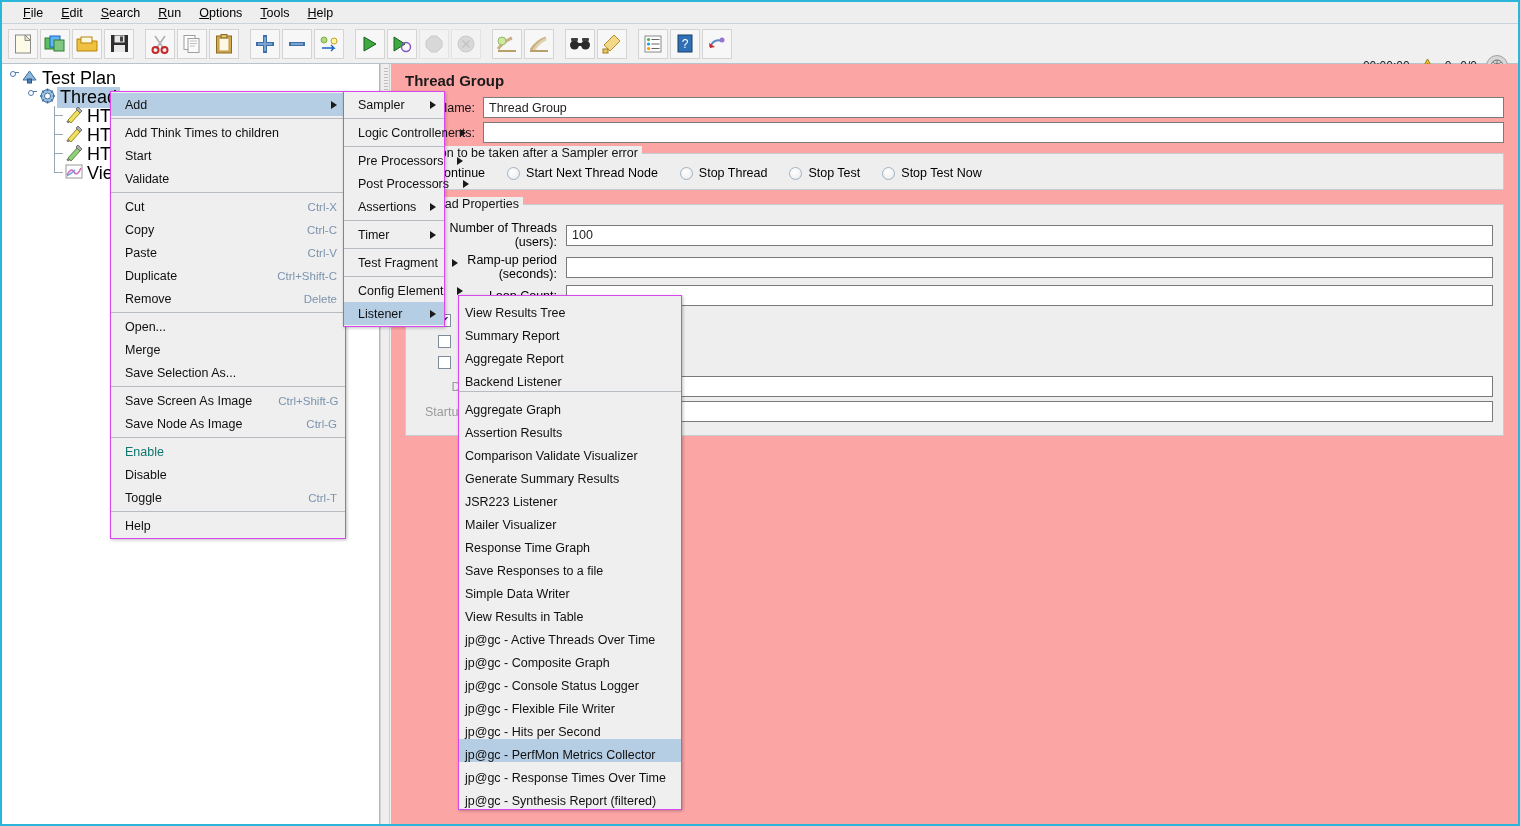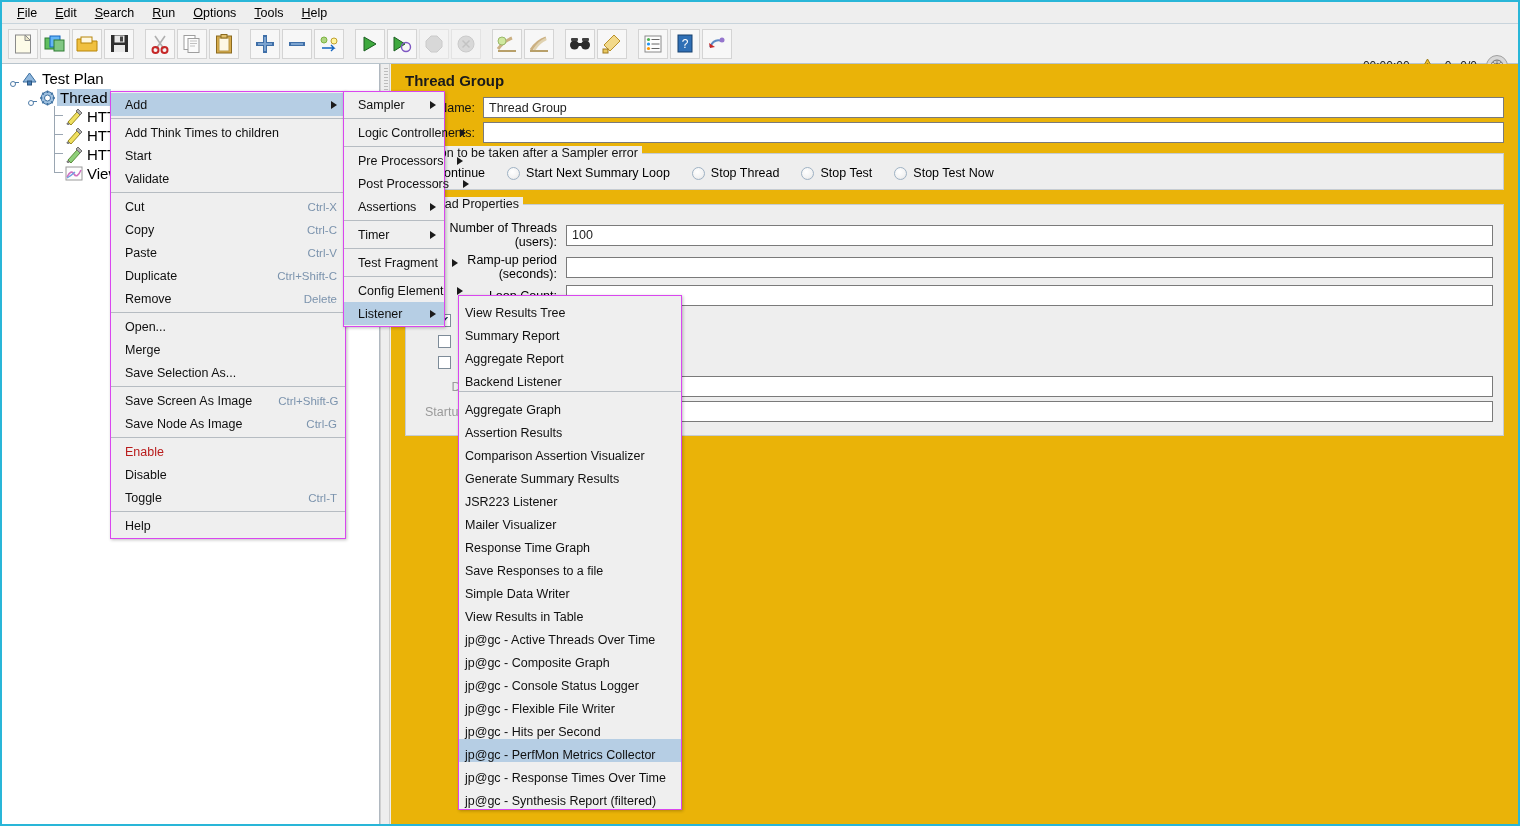--- a/index.html
+++ b/index.html
@@ -18,21 +18,21 @@
     border: 2px solid #29b6d8;
     overflow: hidden;
   }
 
   
   .menubar {
     position: absolute; top: 0; left: 0; right: 0; height: 22px;
     background: #eeeeee;
     border-bottom: 1px solid #c8d4dc;
     display: flex; align-items: center;
-    padding-left: 6px;
+    padding-left: 12px;
   }
   .menubar .mi {
     padding: 2px 9px;
     font-size: 12.5px;
     color: #000;
     cursor: default;
     white-space: nowrap;
   }
   .menubar .mi u { text-decoration: underline; }
 
@@ -89,30 +89,30 @@
     border-left: 1px solid #d0d0d0;
     border-right: 1px solid #d0d0d0;
   }
   .splitter .grip {
     position: absolute; left: 3px; top: 4px; width: 4px; height: 70px;
     background-image: repeating-linear-gradient(to bottom,
        #bcbcbc 0px, #bcbcbc 1px, transparent 1px, transparent 3px);
   }
   .right-pane {
     position: absolute; left: 389px; top: 0; right: 0; bottom: 0;
-    background: #eab308;
+    background: #fca5a5;
     overflow: hidden;
   }
 
   
   .tree { padding: 4px 0 0 0; position: relative; }
   .tnode {
-    display: flex; align-items: flex-end;
+    display: flex; align-items: flex-start;
     height: 19px;
-    font-size: 15px;
+    font-size: 18px;
     white-space: nowrap;
     cursor: default;
     position: relative;
   }
   .tnode .lbl { padding: 0 3px; }
   .tnode.sel .lbl { background: #b4cde4; }
   .handle {
     width: 9px; height: 9px;
     display: inline-block;
     position: relative;
@@ -211,21 +211,21 @@
   .menu .row.hl { background: #b6cee4; }
   .menu .row .txt { flex: 1; }
   .menu .row .accel { color: #7b93ad; font-size: 11.5px; padding-left: 26px; }
   .menu .row .arrow {
     width: 0; height: 0;
     border-top: 4.5px solid transparent;
     border-bottom: 4.5px solid transparent;
     border-left: 6px solid #1a1a1a;
     margin-left: 14px;
   }
-  .menu .row.disabled .txt { color: #b91c1c; }
+  .menu .row.disabled .txt { color: #0f766e; }
   .menu .sep { height: 1px; background: #b6bcc2; margin: 2px 0; }
 
   #menu-add    { left: 108px; top: 89px; width: 236px; }
   #menu-cat    { left: 341px; top: 89px; width: 102px; }
   #menu-listener { left: 456px; top: 293px; width: 224px; }
   #menu-listener .row { height: 23px; padding-left: 6px; align-items: flex-end; }
 </style>
 </head>
 <body>
 
@@ -514,21 +514,21 @@
       <div class="group">
         <span class="gtitle">Action to be taken after a Sampler error</span>
         <div class="gbody">
           <div class="radio-row">
             <label class="radio">
               <span class="rdot"></span>
               <span>Continue</span>
             </label>
             <label class="radio">
               <span class="rdot"></span>
-              <span>Start Next Summary Loop</span>
+              <span>Start Next Thread Node</span>
             </label>
             <label class="radio">
               <span class="rdot"></span>
               <span>Stop Thread</span>
             </label>
             <label class="radio">
               <span class="rdot"></span>
               <span>Stop Test</span>
             </label>
             <label class="radio">
@@ -711,21 +711,21 @@
       <span class="txt">Backend Listener</span>
       </div>
     <div class="sep"></div>
     <div class="row">
       <span class="txt">Aggregate Graph</span>
       </div>
     <div class="row">
       <span class="txt">Assertion Results</span>
       </div>
     <div class="row">
-      <span class="txt">Comparison Assertion Visualizer</span>
+      <span class="txt">Comparison Validate Visualizer</span>
       </div>
     <div class="row">
       <span class="txt">Generate Summary Results</span>
       </div>
     <div class="row">
       <span class="txt">JSR223 Listener</span>
       </div>
     <div class="row">
       <span class="txt">Mailer Visualizer</span>
       </div>

